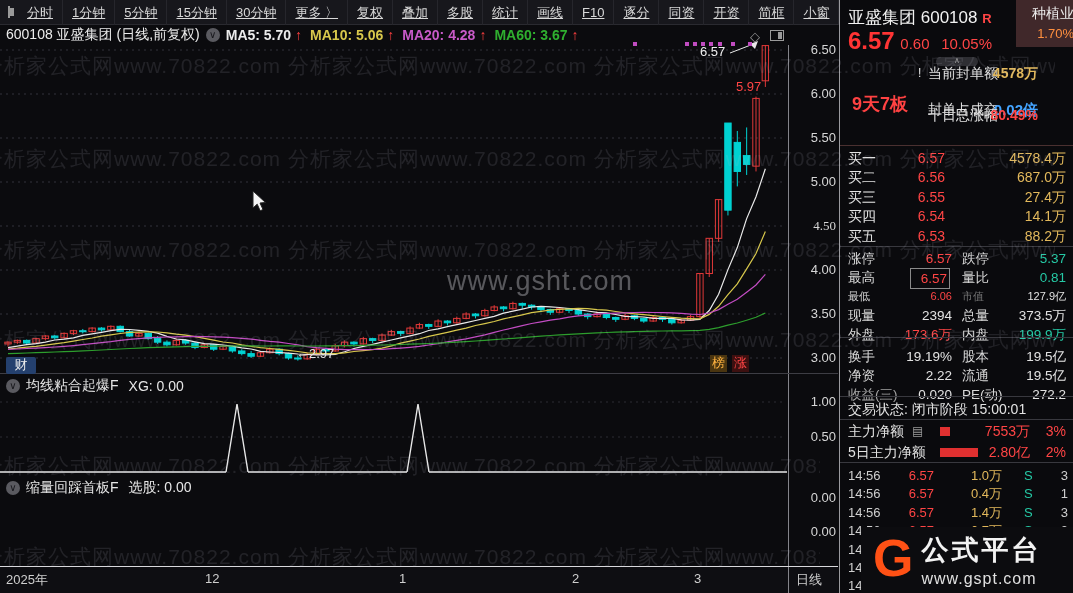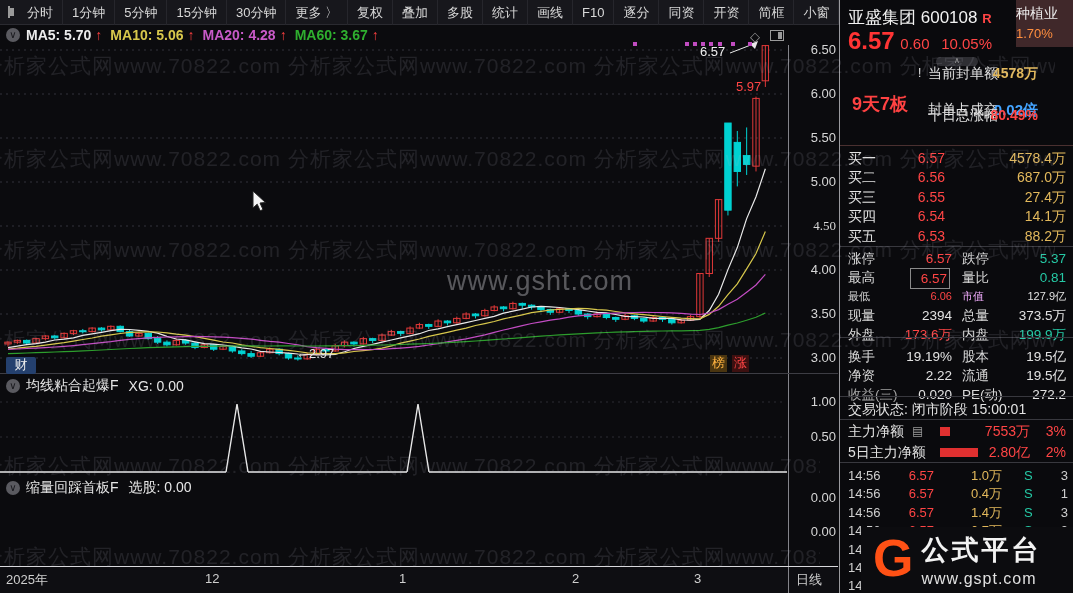--- a/index.html
+++ b/index.html
@@ -3,21 +3,21 @@
 <meta charset="utf-8">
 <style>
   html,body{margin:0;padding:0;background:#000;}
   *{box-sizing:border-box;}
   #app{position:relative;width:1073px;height:593px;background:#0b0b0e;overflow:hidden;
        font-family:"Liberation Sans","DejaVu Sans",sans-serif;color:#e0e0e0;}
   .abs{position:absolute;}
   
   #toolbar{position:absolute;left:0;top:0;width:838px;height:25px;background:#17171c;
            border-bottom:1px solid #2a2a30;display:flex;align-items:center;font-size:13px;color:#d8d8d8;z-index:6;}
-  .tb-item{padding:0 9px;height:25px;line-height:25px;border-right:1px solid #26262c;cursor:default;white-space:nowrap;}
+  .tb-item{padding:0 9px;height:25px;line-height:25px;border-right:1px solid #26262c;cursor:default;white-space:nowrap;text-decoration:underline;}
   #tb-left{display:flex;}
   #tb-right{display:flex;margin-left:auto;}
   .win-icon{width:15px;height:12px;border:1px solid #9a9a9a;margin:0 8px 0 8px;position:relative;}
   .win-icon::after{content:"";position:absolute;left:1px;top:1px;bottom:1px;width:4px;background:#9a9a9a;}
   
   #title-row{position:absolute;left:0;top:25px;width:838px;height:20px;display:flex;align-items:center;
              font-size:14px;z-index:6;}
   #symbol-title{margin-left:6px;color:#ececec;}
   .circle-chip{width:14px;height:14px;border-radius:50%;background:#5a5a60;color:#17171c;font-size:10px;
                line-height:14px;text-align:center;margin:0 6px;}
@@ -86,20 +86,21 @@
         <div class="tb-item">开资</div>
         <div class="tb-item">简框</div>
         <div class="tb-item">小窗</div>
         <div class="tb-item">标记</div>
         <div class="tb-item">+自选</div>
         <div class="tb-item">返回</div>
       </div>
   </div>
 
   <div id="title-row">
+    <span id="symbol-title">600108 亚盛集团 (日线,前复权)</span>
     <span class="circle-chip">∨</span>
     <span id="ma-labels"><span class="ma-label" style="color: rgb(236, 236, 236);">MA5: 5.70</span><span class="up-arrow">↑</span><span class="ma-label" style="color: rgb(216, 200, 76);">MA10: 5.06</span><span class="up-arrow">↑</span><span class="ma-label" style="color: rgb(200, 90, 200);">MA20: 4.28</span><span class="up-arrow">↑</span><span class="ma-label" style="color: rgb(47, 175, 47);">MA60: 3.67</span><span class="up-arrow">↑</span></span>
   </div>
 
   <div class="abs" style="left:750px;top:29px;color:#9a9a9a;font-size:13px;z-index:6;">◇</div>
   <div class="abs" style="left:770px;top:30px;width:14px;height:11px;border:1px solid #9a9a9a;z-index:6;">
     <div style="position:absolute;right:1px;top:1px;bottom:1px;width:4px;background:#9a9a9a;"></div>
   </div>
 
   <svg id="main-chart" viewBox="0 45 788 328" width="788" height="328">
@@ -343,21 +344,21 @@
       </div>
     <div class="abs" style="left:788px;top:0;width:1px;height:26px;background:#84848a;"></div>
     <div class="abs" style="left:796px;top:4px;">日线</div>
   </div>
 
   <div id="panel">
     <div class="pr" style="top:6px;left:8px;font-size:17px;color:#f2f2f2;width:170px;">
       <span>亚盛集团</span> <span>600108</span>
       <span style="color:#ff4545;font-size:13px;font-weight:bold;">R</span>
     </div>
-    <div class="pr" style="left:176px;top:0;width:58px;height:47px;background:#40282a;text-align:left;">
+    <div class="pr" style="left:176px;top:0;width:58px;height:47px;background:#40282a;text-align:right;">
       <div style="margin-top:5px;font-size:14px;color:#ececec;">种植业</div>
       <div class="org" style="font-size:13px;margin-top:3px;">1.70%</div>
     </div>
     <div class="pr" style="left:8px;top:27px;">
       <span style="font-size:24px;font-weight:bold;color:#ff3434;">6.57</span>
       <span style="font-size:15px;color:#ff4545;margin-left:2px;">0.60</span>
       <span style="font-size:15px;color:#ff4545;margin-left:8px;">10.05%</span>
     </div>
     <div class="pr" style="left:96px;top:57px;width:42px;height:9px;background:#2e2e33;border-radius:5px;text-align:center;line-height:7px;font-size:8px;color:#9a9a9a;">∧</div>
     <div class="pr" style="left:12px;top:92px;font-size:18px;font-weight:bold;color:#ff4242;width:80px;">9天7板</div>
@@ -414,21 +415,21 @@
         </div>
         <div class="qrow" style="top: 268px; font-size: 13.5px;">
           <span class="wht" style="position: absolute; left: 8px; color: rgb(217, 217, 217);">最高</span>
           <span class="red" style="position: absolute; left: 70px; width: 40px; text-align: right; border: 1px solid rgb(138, 138, 138); padding: 0px 2px;">6.57</span>
           <span class="wht" style="position: absolute; left: 122px; color: rgb(217, 217, 217);">量比</span>
           <span class="teal" style="position: absolute; right: 8px;">0.81</span>
         </div>
         <div class="qrow" style="top: 287px; font-size: 11px;">
           <span class="wht" style="position: absolute; left: 8px; color: rgb(217, 217, 217);">最低</span>
           <span class="red" style="position: absolute; left: 40px; width: 72px; text-align: right;">6.06</span>
-          <span class="wht" style="position: absolute; left: 122px; color: #f0abfc;">市值</span>
+          <span class="wht" style="position: absolute; left: 122px; color: #737373;">市值</span>
           <span class="wht" style="position: absolute; right: 8px;">127.9亿</span>
         </div>
         <div class="qrow" style="top: 306px; font-size: 13.5px;">
           <span class="wht" style="position: absolute; left: 8px; color: rgb(217, 217, 217);">现量</span>
           <span class="wht" style="position: absolute; left: 40px; width: 72px; text-align: right;">2394</span>
           <span class="wht" style="position: absolute; left: 122px; color: rgb(217, 217, 217);">总量</span>
           <span class="wht" style="position: absolute; right: 8px;">373.5万</span>
         </div>
         <div class="qrow" style="top: 325px; font-size: 13.5px;">
           <span class="wht" style="position: absolute; left: 8px; color: rgb(217, 217, 217);">外盘</span>

